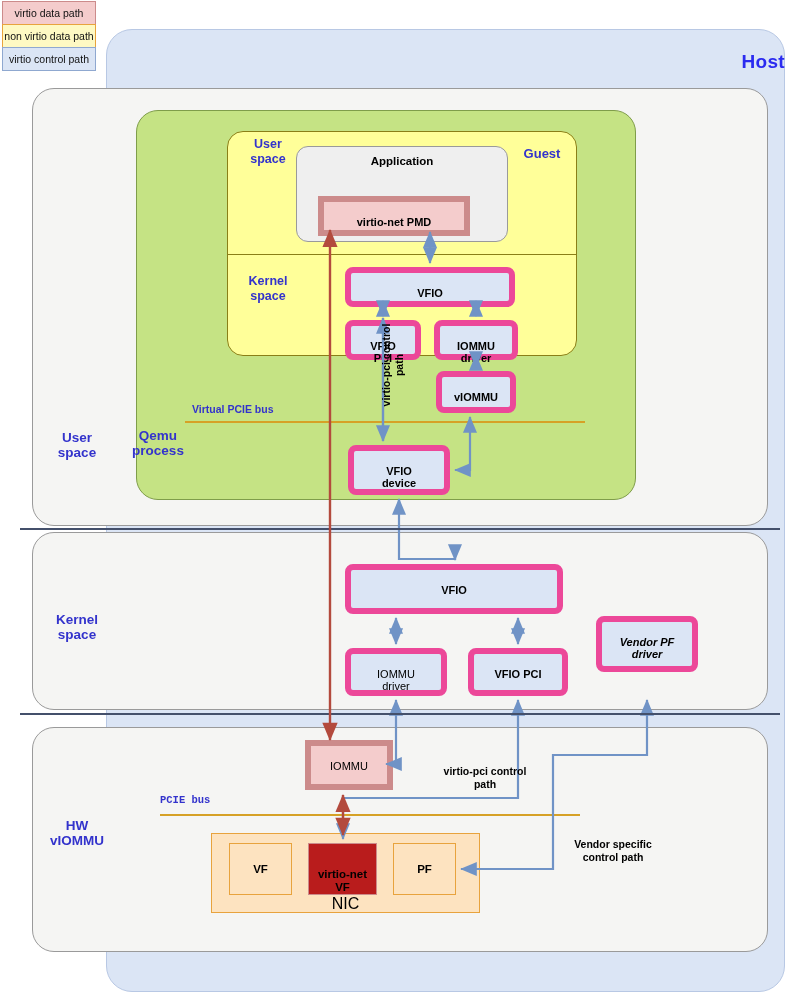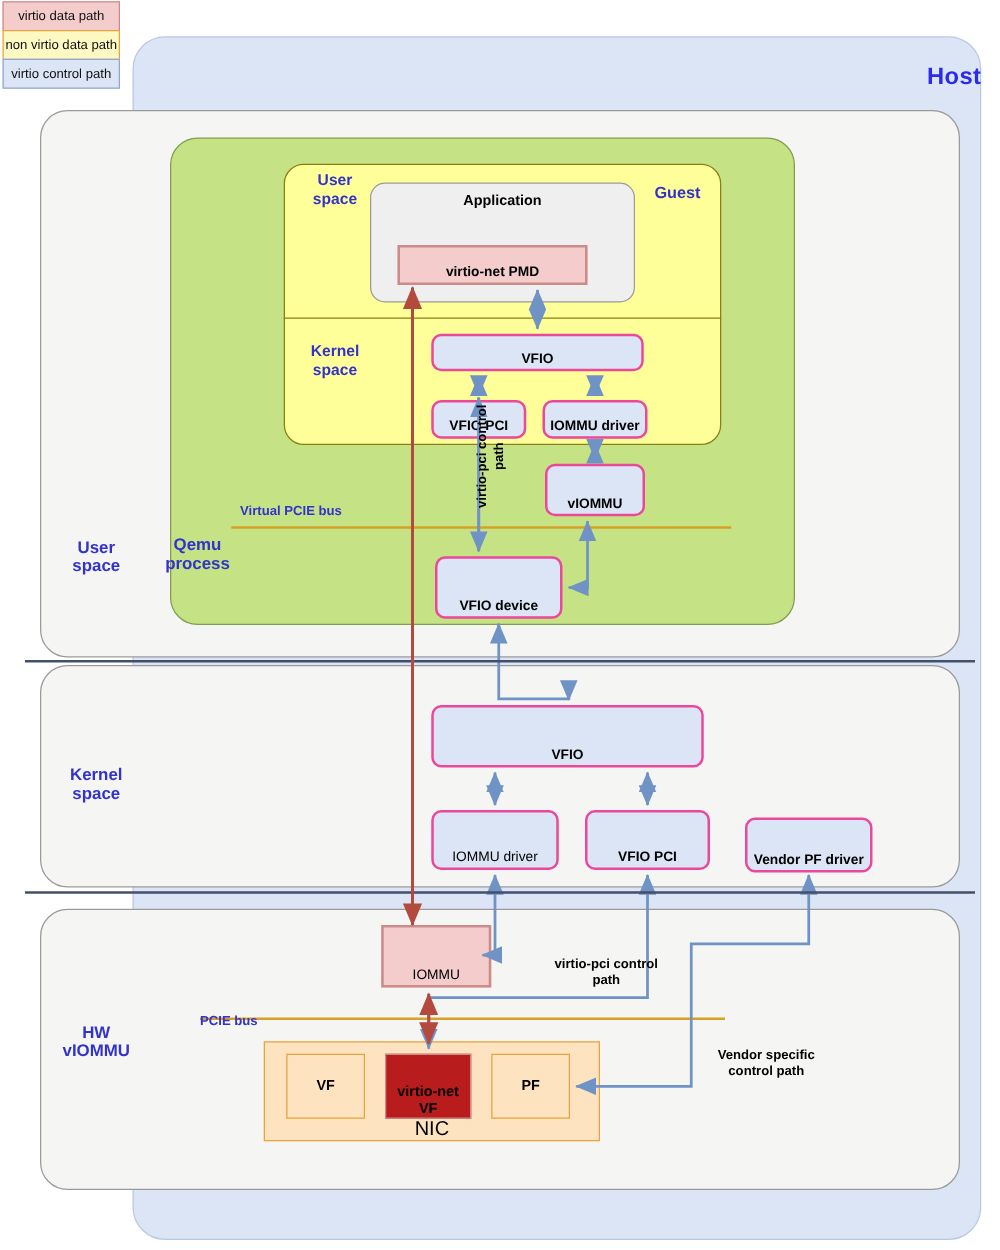--- a/index.html
+++ b/index.html
@@ -114,48 +114,48 @@
     z-index: 8;
   }
   #bus-virtual { left: 185px; top: 421px; width: 400px; }
   #bus-pcie    { left: 160px; top: 814px; width: 420px; }
   .bus-lbl {
     position: absolute;
     color: #3333cc; font-weight: bold; font-size: 10.5px;
     z-index: 9; white-space: nowrap;
   }
   #bus-virtual-lbl { left: 192px; top: 403px; }
-  #bus-pcie-lbl    { left: 160px; top: 811px; }
+  #bus-pcie-lbl    { left: 160px; top: 794px; font-family: Liberation Mono, monospace; }
 
   
   .node {
     position: absolute;
     background: #dbe5f5;
-    border: 2px solid #ec4899;
+    border: 6px solid #ec4899;
     border-radius: 8px;
-    display: flex; align-items: flex-end; justify-content: center;
+    display: flex; align-items: flex-start; justify-content: center;
     text-align: center;
     font-size: 11px; color: #000;
     z-index: 20;
-    padding: 2px;
+    padding: 14px;
   }
   .node.bold { font-weight: bold; }
   .node.sq   { border-radius: 0; }
 
   #n-pmd        { left: 318px; top: 196px; width: 152px; height: 32px; }
   #n-g-vfio     { left: 345px; top: 267px; width: 170px; height: 30px; }
   #n-g-vfiopci  { left: 345px; top: 320px; width: 76px;  height: 31px; }
   #n-g-iommudrv { left: 434px; top: 320px; width: 84px;  height: 31px; }
   #n-viommu     { left: 436px; top: 371px; width: 80px;  height: 42px; }
   #n-vfiodev    { left: 348px; top: 445px; width: 102px; height: 50px; }
 
   #n-k-vfio     { left: 345px; top: 564px; width: 218px; height: 50px; }
   #n-k-iommudrv { left: 345px; top: 648px; width: 102px; height: 48px; }
   #n-k-vfiopci  { left: 468px; top: 648px; width: 100px; height: 48px; }
-  #n-k-vendorpf { left: 596px; top: 654px; width: 102px; height: 44px; }
+  #n-k-vendorpf { left: 596px; top: 616px; width: 102px; height: 56px; font-style: italic; }
 
   #n-iommu      { left: 305px; top: 740px; width: 88px;  height: 50px; }
 
   .nic-box {
     position: absolute;
     left: 211px; top: 833px; width: 269px; height: 80px;
     background: #fde3c0;
     border: 1px solid #e8a33d;
     z-index: 15;
   }

